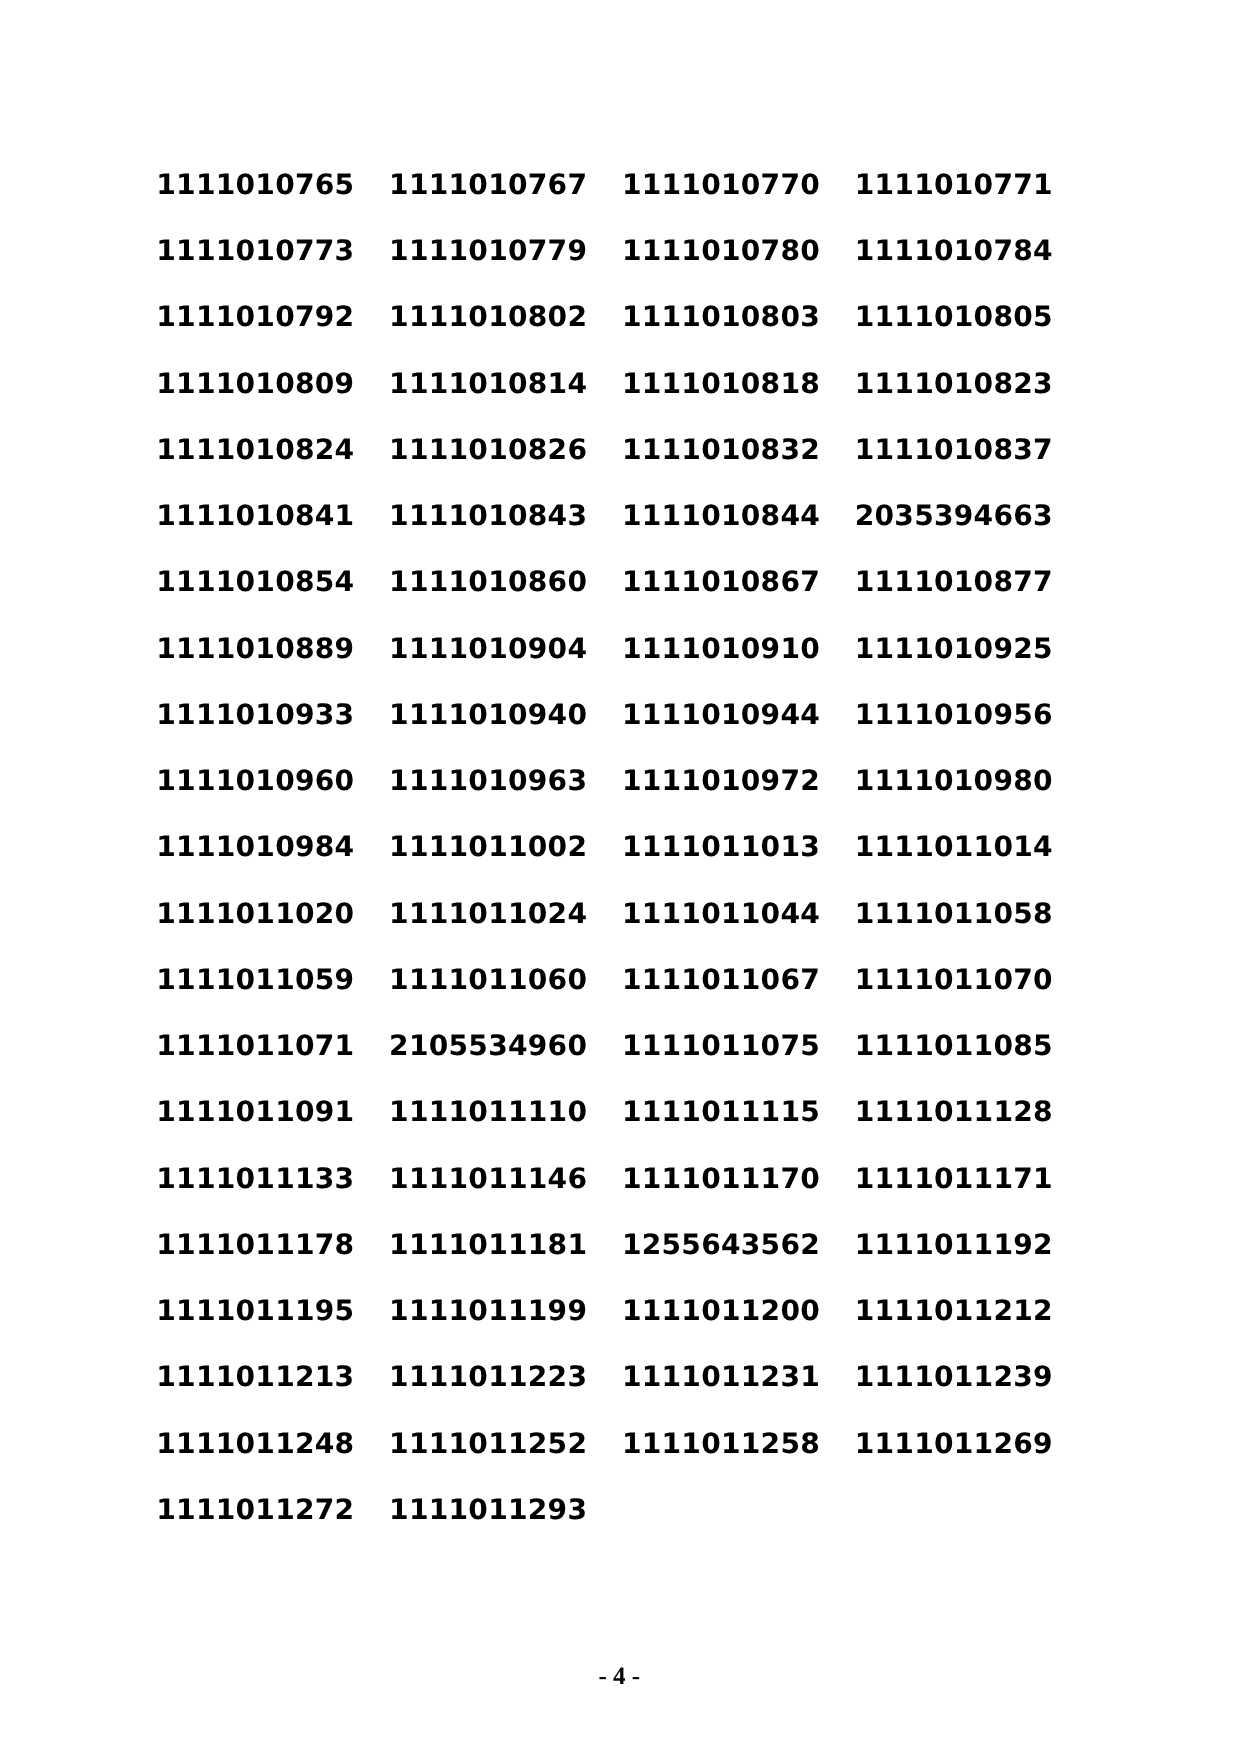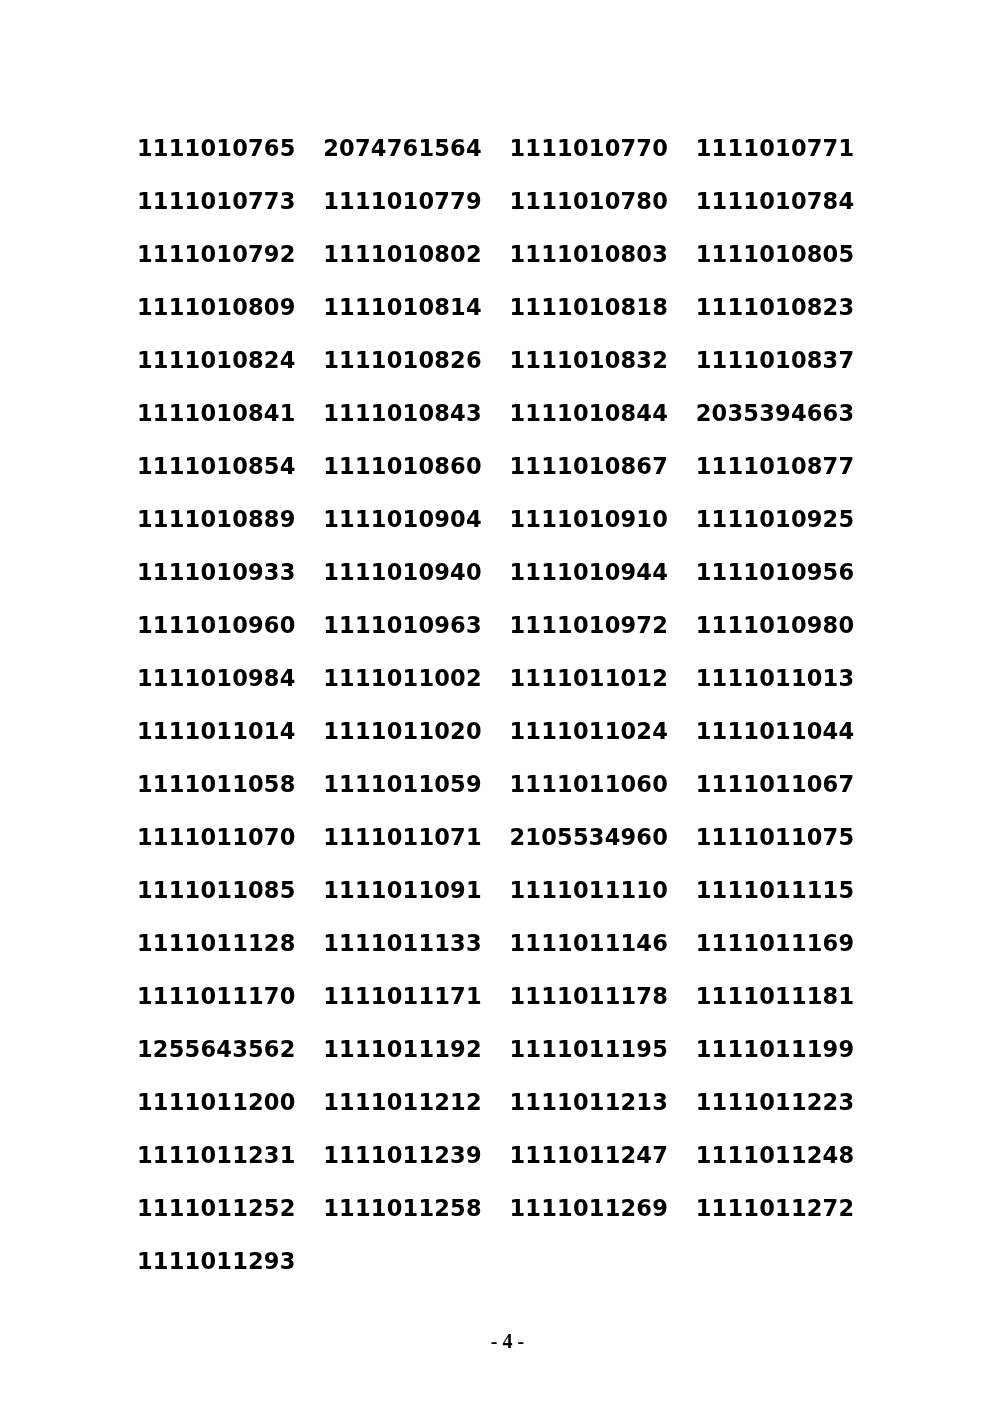--- a/index.html
+++ b/index.html
@@ -10,21 +10,21 @@
   body {
     width: 991px;
     height: 1401px;
     font-family: "DejaVu Sans", sans-serif;
     color: #000000;
     position: relative;
     overflow: hidden;
   }
   .page {
     position: absolute;
-    left: 12px;
+    left: 0;
     top: 0;
     width: 828px;
     height: 1401px;
     box-sizing: border-box;
   }
   .number-grid {
     position: absolute;
     left: 125px;
     top: 132px;
     width: 745px;
@@ -51,21 +51,21 @@
     font-weight: bold;
     font-family: "Liberation Serif", serif;
   }
 </style>
 </head>
 <body>
 
 <div class="page">
   <div class="number-grid">
       <div class="num-cell">1111010765</div>
-      <div class="num-cell">2074761564</div>
+      <div class="num-cell">1111010767</div>
       <div class="num-cell">1111010770</div>
       <div class="num-cell">1111010771</div>
       <div class="num-cell">1111010773</div>
       <div class="num-cell">1111010779</div>
       <div class="num-cell">1111010780</div>
       <div class="num-cell">1111010784</div>
       <div class="num-cell">1111010792</div>
       <div class="num-cell">1111010802</div>
       <div class="num-cell">1111010803</div>
       <div class="num-cell">1111010805</div>
@@ -92,57 +92,54 @@
       <div class="num-cell">1111010933</div>
       <div class="num-cell">1111010940</div>
       <div class="num-cell">1111010944</div>
       <div class="num-cell">1111010956</div>
       <div class="num-cell">1111010960</div>
       <div class="num-cell">1111010963</div>
       <div class="num-cell">1111010972</div>
       <div class="num-cell">1111010980</div>
       <div class="num-cell">1111010984</div>
       <div class="num-cell">1111011002</div>
-      <div class="num-cell">1111011012</div>
       <div class="num-cell">1111011013</div>
       <div class="num-cell">1111011014</div>
       <div class="num-cell">1111011020</div>
       <div class="num-cell">1111011024</div>
       <div class="num-cell">1111011044</div>
       <div class="num-cell">1111011058</div>
       <div class="num-cell">1111011059</div>
       <div class="num-cell">1111011060</div>
       <div class="num-cell">1111011067</div>
       <div class="num-cell">1111011070</div>
       <div class="num-cell">1111011071</div>
       <div class="num-cell">2105534960</div>
       <div class="num-cell">1111011075</div>
       <div class="num-cell">1111011085</div>
       <div class="num-cell">1111011091</div>
       <div class="num-cell">1111011110</div>
       <div class="num-cell">1111011115</div>
       <div class="num-cell">1111011128</div>
       <div class="num-cell">1111011133</div>
       <div class="num-cell">1111011146</div>
-      <div class="num-cell">1111011169</div>
       <div class="num-cell">1111011170</div>
       <div class="num-cell">1111011171</div>
       <div class="num-cell">1111011178</div>
       <div class="num-cell">1111011181</div>
       <div class="num-cell">1255643562</div>
       <div class="num-cell">1111011192</div>
       <div class="num-cell">1111011195</div>
       <div class="num-cell">1111011199</div>
       <div class="num-cell">1111011200</div>
       <div class="num-cell">1111011212</div>
       <div class="num-cell">1111011213</div>
       <div class="num-cell">1111011223</div>
       <div class="num-cell">1111011231</div>
       <div class="num-cell">1111011239</div>
-      <div class="num-cell">1111011247</div>
       <div class="num-cell">1111011248</div>
       <div class="num-cell">1111011252</div>
       <div class="num-cell">1111011258</div>
       <div class="num-cell">1111011269</div>
       <div class="num-cell">1111011272</div>
       <div class="num-cell">1111011293</div>
     </div>
   <div class="page-footer">- 4 -</div>
 </div>
 

